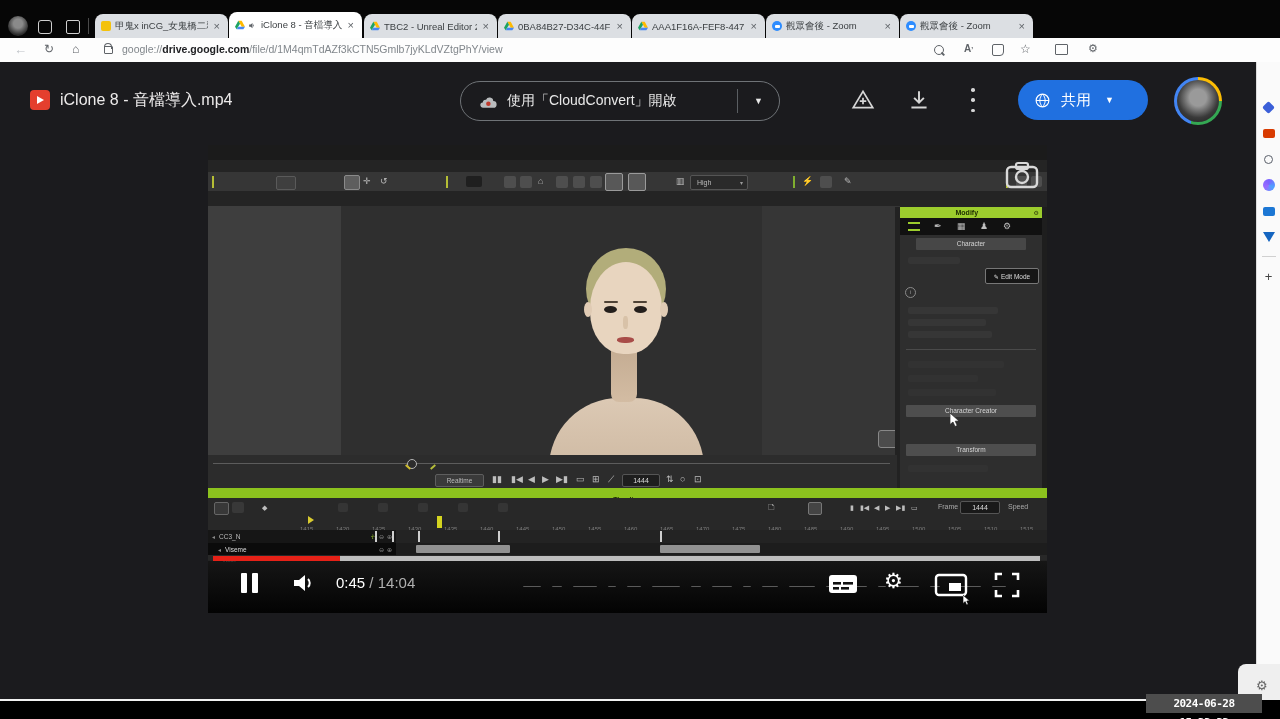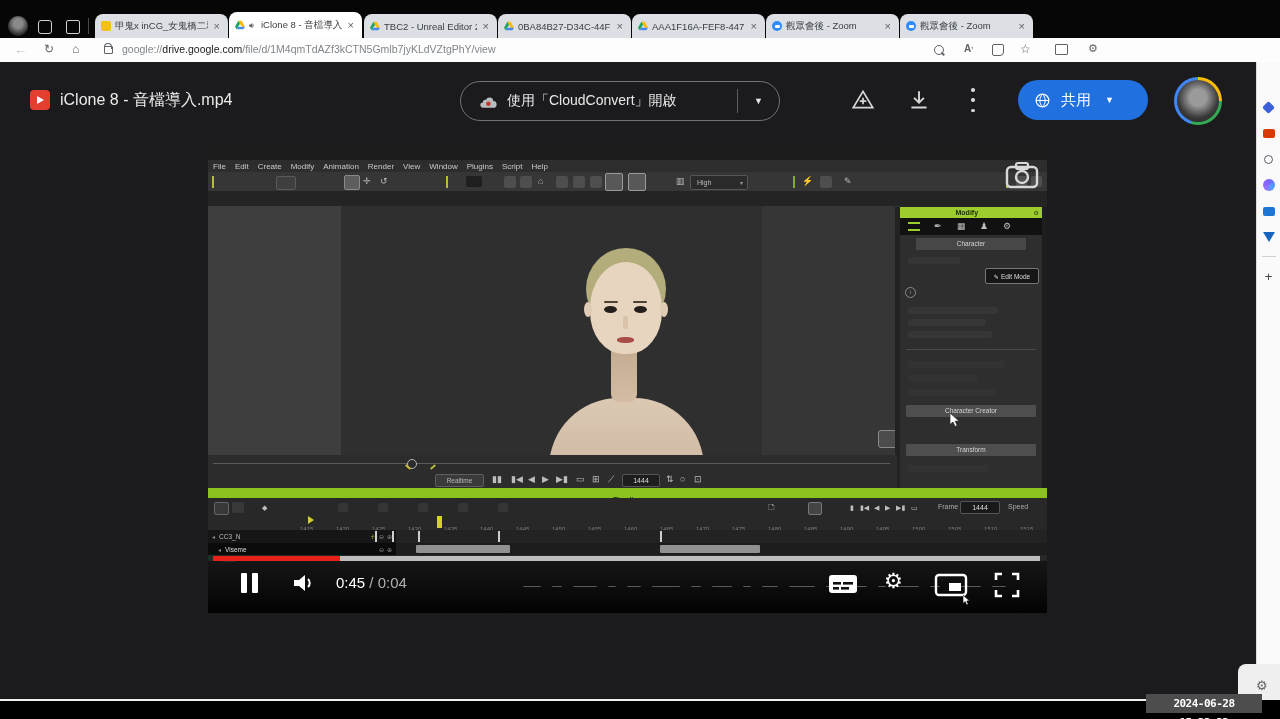--- a/index.html
+++ b/index.html
@@ -93,21 +93,21 @@
   </div>
 
   <div class="a" style="left:0;top:38px;width:1280px;height:24px;background:#fdfdfd;border-bottom:1px solid #dcdcdc">
     <span class="a" style="left:14px;top:4px;font-size:13px;color:#bdc1c6">←</span>
     <span class="a" style="left:44px;top:4px;font-size:12px;color:#5f6368">↻</span>
     <span class="a" style="left:72px;top:4px;font-size:12px;color:#5f6368">⌂</span>
     <span class="a" style="left:104px;top:8px;width:7px;height:6px;border:1.3px solid #5f6368;border-radius:1px"></span>
     <span class="a" style="left:103px;top:5px;width:6px;height:5px;border:1.3px solid #5f6368;border-bottom:none;border-radius:4px 4px 0 0;margin-left:1px"></span>
     <span class="a flex" style="left:122px;top:5px;font-size:10.5px;color:#80868b">
       <span>google://</span>
-        <span style="color:#202124;font-weight:normal">drive.google.com</span>
+        <span style="color:#202124;font-weight:bold">drive.google.com</span>
         <span>/file/d/1M4qmTdAZf3kCTN5Gmlb7jyKLdVZtgPhY/view</span>
     </span>
     <span class="a" style="left:934px;top:7px;width:8px;height:8px;border:1.4px solid #5f6368;border-radius:50%"></span>
     <span class="a" style="left:941px;top:15px;width:4px;height:1.5px;background:#5f6368;transform:rotate(45deg)"></span>
     <span class="a" style="left:964px;top:5px;font-size:10px;color:#5f6368;font-weight:bold">A<span style="font-size:7px">ʼ</span></span>
     <span class="a" style="left:992px;top:6px;width:10px;height:10px;border:1.3px solid #5f6368;border-radius:2px 2px 4px 2px"></span>
     <span class="a" style="left:1020px;top:4px;font-size:12px;color:#5f6368">☆</span>
     <span class="a" style="left:1055px;top:6px;width:11px;height:9px;border:1.3px solid #5f6368;border-radius:1px"></span>
     <span class="a" style="left:1088px;top:4px;font-size:11px;color:#5f6368">⚙</span>
   </div>
@@ -155,33 +155,20 @@
       </div>
       <div class="a" style="left:1174px;top:15px;width:48px;height:48px;border-radius:50%;background:conic-gradient(#fbbc04 0 25%,#34a853 25% 55%,#4285f4 55% 100%);display:flex;align-items:center;justify-content:center">
         <span style="width:42px;height:42px;border-radius:50%;background:radial-gradient(circle at 50% 42%,#9a9a9a 0 26%,#3a3a3a 62%,#191919 100%)"></span>
       </div>
     </div>
 
     <div class="a" style="left:208px;top:83px;width:839px;height:468px;background:#242424;overflow:hidden">
 
       <div class="a" style="left:0;top:0;width:839px;height:15px;background:#1b1b1b"></div>
 
-      <div class="a flex" style="left:0;top:15px;width:839px;height:12px;background:#2d2d2d;padding-left:5px">
-          <span class="mi">File</span>
-          <span class="mi">Edit</span>
-          <span class="mi">Create</span>
-          <span class="mi">Modify</span>
-          <span class="mi">Animation</span>
-          <span class="mi">Render</span>
-          <span class="mi">View</span>
-          <span class="mi">Window</span>
-          <span class="mi">Plugins</span>
-          <span class="mi">Script</span>
-          <span class="mi">Help</span>
-        </div>
 
       <div class="a" style="left:0;top:27px;width:839px;height:19px;background:#363636">
         <span class="sep" style="left:4px;top:4px"></span>
         <span class="ic" style="left:68px;top:4px;width:18px;height:12px;background:#3f3f3f;border:1px solid #5a5a5a"></span>
         <span class="sep" style="left:238px;top:4px"></span>
         <span class="ic" style="left:136px;top:3px;width:14px;height:13px;background:#5e5e5e;border:1px solid #8a8a8a"></span>
         <span class="a gl" style="left:155px;top:5px">✛</span>
         <span class="a gl" style="left:172px;top:5px">↺</span>
         <span class="ic" style="left:258px;top:4px;width:16px;height:11px;background:#1f1f1f"></span>
         <span class="ic" style="left:296px;top:4px;width:12px;height:12px"></span>
@@ -354,21 +341,21 @@
       </div>
 
       <div class="a" style="left:0;top:416px;width:839px;height:52px;background:linear-gradient(rgba(10,10,10,.55),rgba(0,0,0,.92))">
         <div class="a wave" style="left:315px;top:18px;width:510px;height:8px;overflow:hidden;white-space:nowrap"><span style="width: 18px;"></span><span style="width: 10px;"></span><span style="width: 24px;"></span><span style="width: 8px;"></span><span style="width: 14px;"></span><span style="width: 28px;"></span><span style="width: 10px;"></span><span style="width: 20px;"></span><span style="width: 8px;"></span><span style="width: 16px;"></span><span style="width: 26px;"></span><span style="width: 12px;"></span><span style="width: 18px;"></span><span style="width: 8px;"></span><span style="width: 22px;"></span><span style="width: 10px;"></span><span style="width: 30px;"></span><span style="width: 14px;"></span></div>
         <span class="a" style="left:33px;top:12px;width:6px;height:20px;background:#fff;border-radius:1px"></span>
         <span class="a" style="left:44px;top:12px;width:6px;height:20px;background:#fff;border-radius:1px"></span>
         <svg class="a" style="left:84px;top:11px" width="24" height="22" viewBox="0 0 24 22">
             <path fill="#fff" d="M2 8v6h5l6 5V3L7 8H2z"></path>
             <path fill="none" stroke="#fff" stroke-width="2" d="M16 7a5.5 5.5 0 0 1 0 8"></path>
           </svg>
-        <span class="a" style="left:128px;top:13px;font-size:15px;color:#fff"><span>0:45</span><span style="color:#b0b0b0"><span> / </span><span>0:04</span></span></span>
+        <span class="a" style="left:128px;top:13px;font-size:15px;color:#fff"><span>0:45</span><span style="color:#b0b0b0"><span> / </span><span>14:04</span></span></span>
         <svg class="a" style="left:620px;top:13px" width="30" height="20" viewBox="0 0 30 20">
             <rect x="1" y="1" width="28" height="18" rx="3" fill="#fff"></rect>
             <rect x="5" y="8" width="8" height="2.6" fill="#111"></rect>
             <rect x="15" y="8" width="10" height="2.6" fill="#111"></rect>
             <rect x="5" y="13" width="6" height="2.6" fill="#111"></rect>
             <rect x="13" y="13" width="8" height="2.6" fill="#111"></rect>
           </svg>
         <span class="a" style="left:676px;top:8px;font-size:21px;color:#fff">⚙</span>
         <svg class="a" style="left:726px;top:12px" width="34" height="24" viewBox="0 0 34 24">
             <rect x="2" y="2" width="30" height="20" rx="3" fill="none" stroke="#fff" stroke-width="2.4"></rect>

